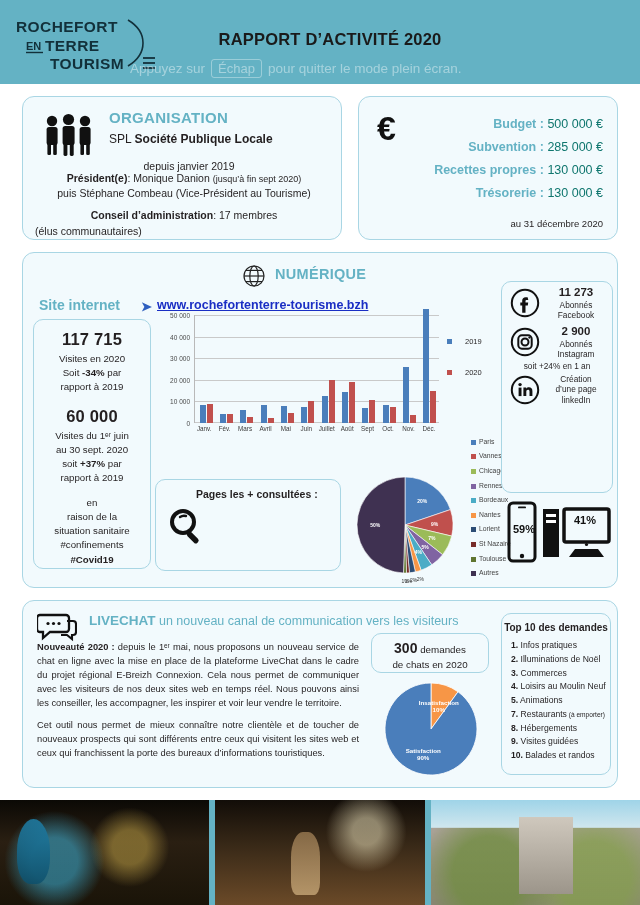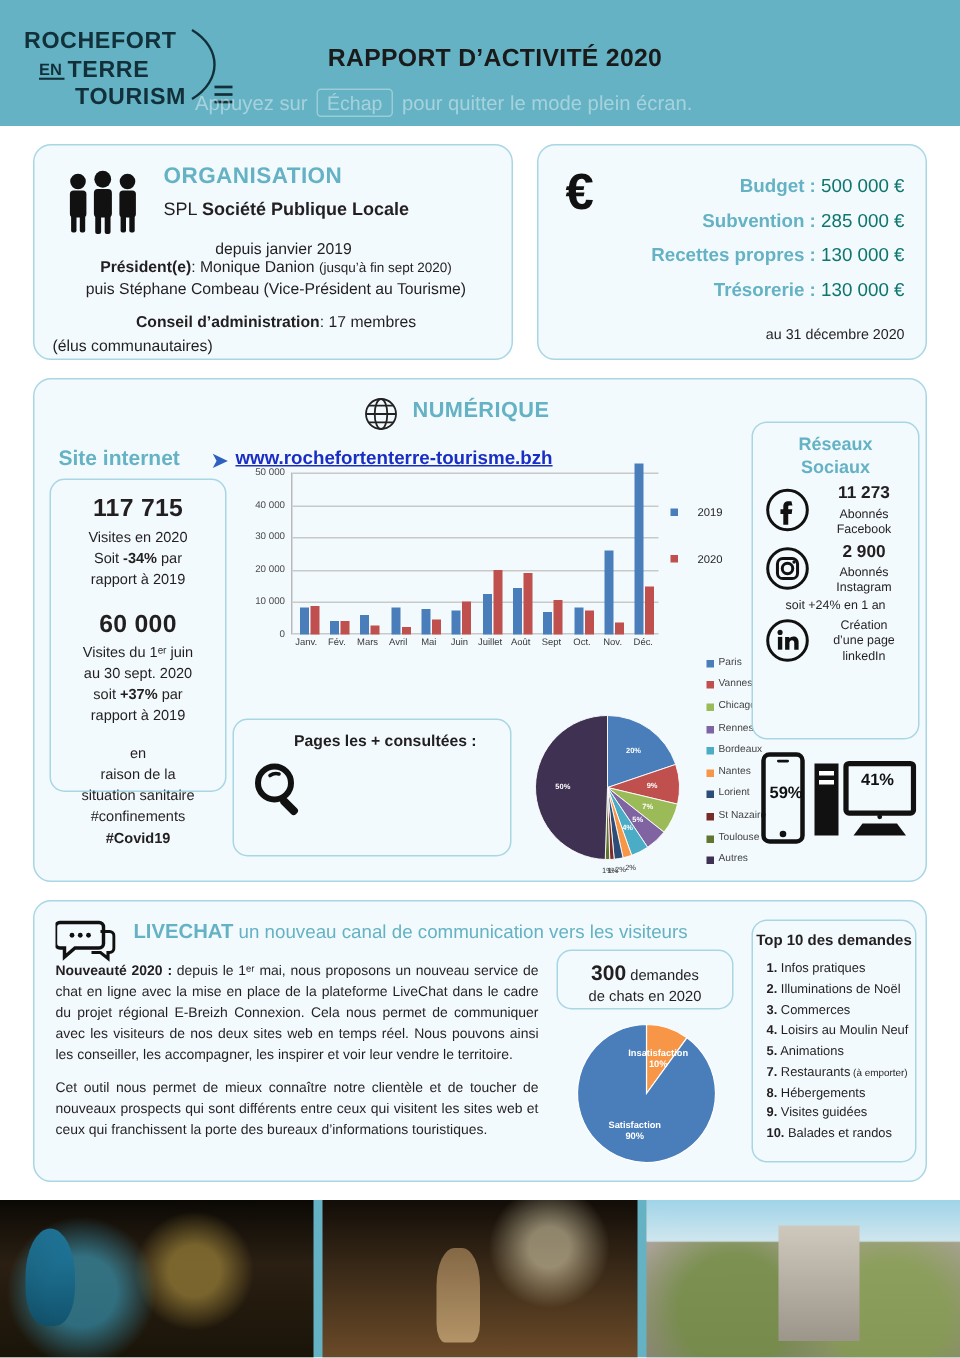--- a/index.html
+++ b/index.html
@@ -74,21 +74,21 @@
   
   #numerique { left:22px; top:252px; width:596px; height:336px; }
   .globe { position:absolute; left:218px; top:10px; width:26px; height:26px; }
   .num-title { position:absolute; left:252px; top:13px; font-size:14.5px; font-weight:bold; color:#64b2c4; letter-spacing:.3px;}
   .site-label { position:absolute; left:16px; top:44px; font-size:14px; font-weight:bold; color:#64b2c4; }
   .arrow-ic { position:absolute; left:118px; top:46px; color:#2f5fbf; font-size:13px; font-weight:bold; }
   .site-url { position:absolute; left:134px; top:45px; font-size:12.5px; font-weight:bold;
               color:#1a2ec4; text-decoration:underline; }
 
   
-  #stats { position:absolute; left:10px; top:66px; width:118px; height:209px; }
+  #stats { position:absolute; left:10px; top:66px; width:118px; height:250px; }
   .stats-in { padding:8px 7px; text-align:center; font-size:9.7px; line-height:1.45; }
   .big { font-size:16.5px; font-weight:bold; letter-spacing:.2px; }
   .stats-in b { font-weight:bold; }
   .gap { height:11px; }
 
   
   #chartbox { position:absolute; left:132px; top:62px; width:330px; height:135px; }
   .yaxis { position:absolute; left:0; top:0; width:38px; height:108px; }
   .ytick { position:absolute; right:3px; font-size:6.5px; color:#4a4a4a; transform:translateY(-50%); white-space:nowrap; }
   .plot { position:absolute; left:39px; top:0; width:245px; height:108px; border-left:1px solid #b9b9b9; }
@@ -472,24 +472,20 @@
           <span class="sw" style="background: rgb(95, 117, 48);"></span>
           <span>Toulouse</span>
         </div>
         <div class="lrow">
           <span class="sw" style="background: rgb(63, 49, 81);"></span>
           <span>Autres</span>
         </div>
       </div>
 
     <div class="inner-card" id="rs">
-      <div class="rs-title">
-        <div>Réseaux</div>
-        <div>Sociaux</div>
-      </div>
       <div class="rs-row">
         <div class="rs-ic">
           <svg viewBox="0 0 30 30" width="30" height="30">
             <circle cx="15" cy="15" r="13.2" fill="none" stroke="#111" stroke-width="2"></circle>
             <path d="M17.6 9.2h-2.1c-1.9 0-3.3 1.3-3.3 3.3v2h-1.9v3.1h1.9v7.2h3.3v-7.2h2.3l.4-3.1h-2.7v-1.6c0-.6.3-.9.9-.9h1.9z" fill="#111"></path>
           </svg>
         </div>
         <div class="rs-txt">
           <span class="n">11 273</span>
           <span>Abonnés</span><br>

